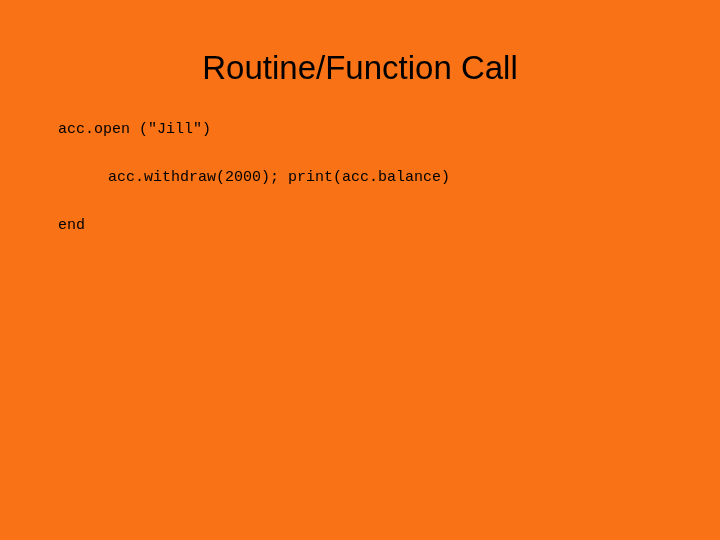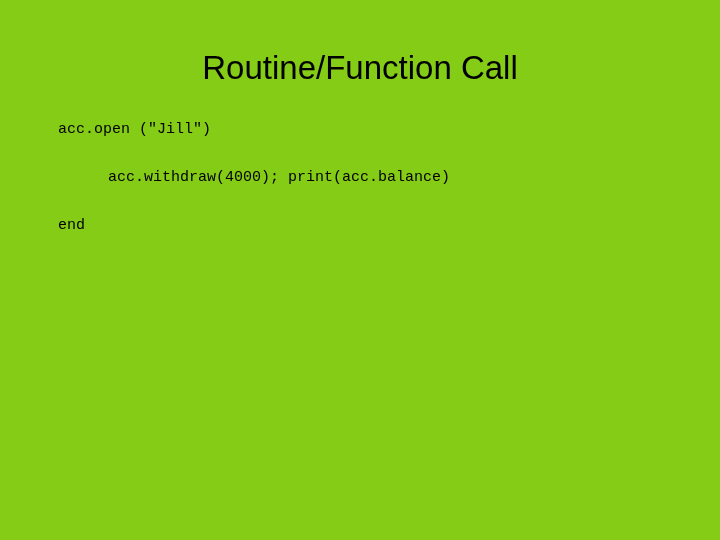--- a/index.html
+++ b/index.html
@@ -10,21 +10,21 @@
     width: 720px;
     height: 540px;
     background: #ffffff;
     font-family: "Liberation Sans", sans-serif;
     overflow: hidden;
   }
   .slide {
     position: relative;
     width: 720px;
     height: 540px;
-    background: #84cc16;
+    background: #f97316;
   }
   .slide-title {
     position: absolute;
     left: 0;
     top: 48px;
     width: 720px;
     text-align: center;
     font-family: "Liberation Sans", sans-serif;
     font-size: 33px;
     font-weight: normal;
@@ -54,16 +54,16 @@
   }
 </style>
 </head>
 <body>
 
 <div class="slide">
   <div class="slide-title">Routine/Function Call</div>
 
   <div class="code-block">
     <div class="code-line">acc.open ("Jill")</div>
-    <div class="code-line indent">acc.withdraw(4000); print(acc.balance)</div>
+    <div class="code-line indent">acc.withdraw(2000); print(acc.balance)</div>
     <div class="code-line">end</div>
   </div>
 </div>
 
 </body></html>

